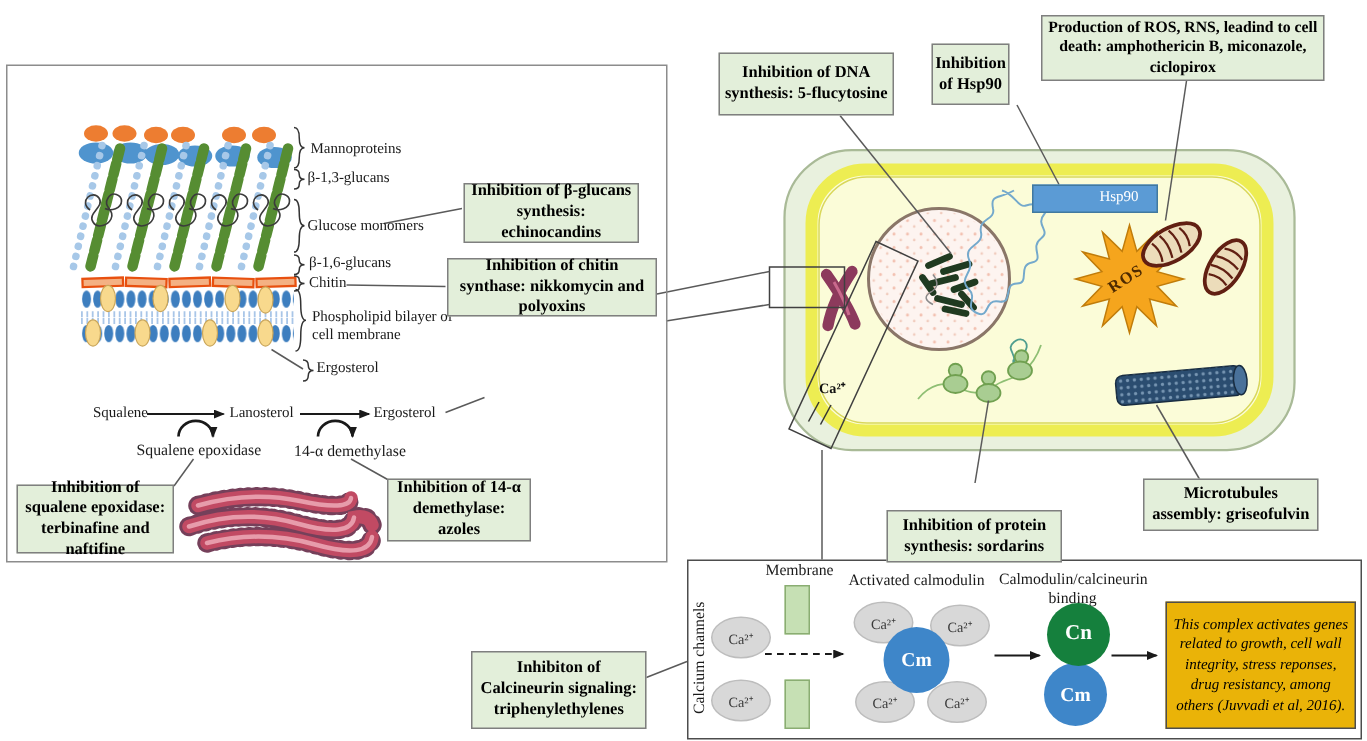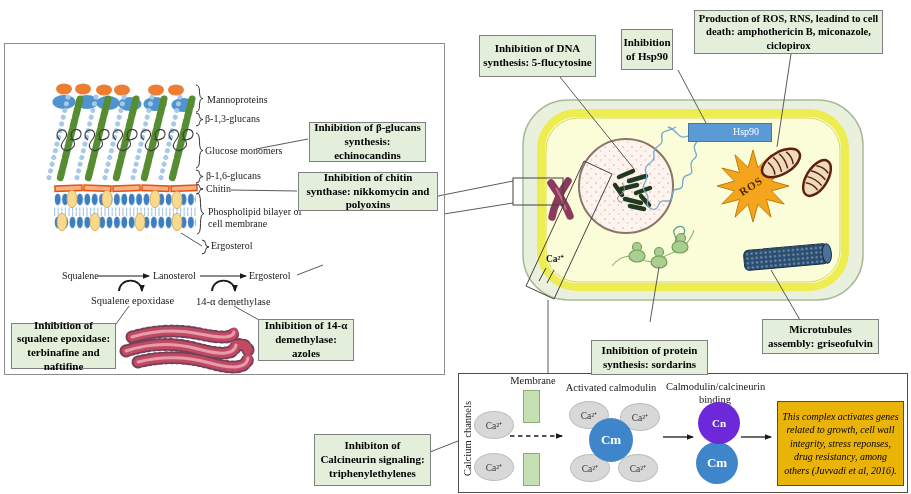--- a/index.html
+++ b/index.html
@@ -13,21 +13,21 @@
         display:flex;align-items:center;justify-content:center;padding:2px 3px;box-sizing:border-box;}
   .gbox.small{font-size:10.5px;}
   .lbl{position:absolute;font-size:10px;color:#1a1a1a;white-space:nowrap;}
   .lbl.wrap{white-space:normal;line-height:1.2;}
   .lbl.center{text-align:center;}
   .tag{position:absolute;background:#5b9bd5;border:1px solid #41799f;color:#fff;
        font-size:10px;text-align:center;line-height:16px;}
   .circ{position:absolute;border-radius:50%;display:flex;align-items:center;justify-content:center;}
   .ca-oval{width:38px;height:26px;background:#d8d8d8;border:1px solid #bdbdbd;font-size:9.5px;color:#3a3a3a;}
   .big-cm{width:44px;height:44px;background:#3e86c9;color:#fff;font-weight:bold;font-size:13px;}
-  .big-cn{width:42px;height:42px;background:#6d28d9;color:#fff;font-weight:bold;font-size:11px;}
+  .big-cn{width:42px;height:42px;background:#15803d;color:#fff;font-weight:bold;font-size:14px;}
   .big-cm2{width:42px;height:42px;background:#3e86c9;color:#fff;font-weight:bold;font-size:13px;}
   .note{position:absolute;border:1px solid #4d4d4d;background:#eab308;font-size:10px;line-height:1.35;
         text-align:center;padding:4px 3px;box-sizing:border-box;display:flex;align-items:center;font-style:italic;}
   .rot{transform:rotate(-90deg);transform-origin:center center;}
   .roslbl{position:absolute;font-weight:bold;font-size:11px;color:#4d2a00;
           transform:rotate(-33deg);letter-spacing:1px;}
   .calbl{position:absolute;font-weight:bold;font-size:9.5px;color:#111;}
 </style>
 </head>
 <body>

